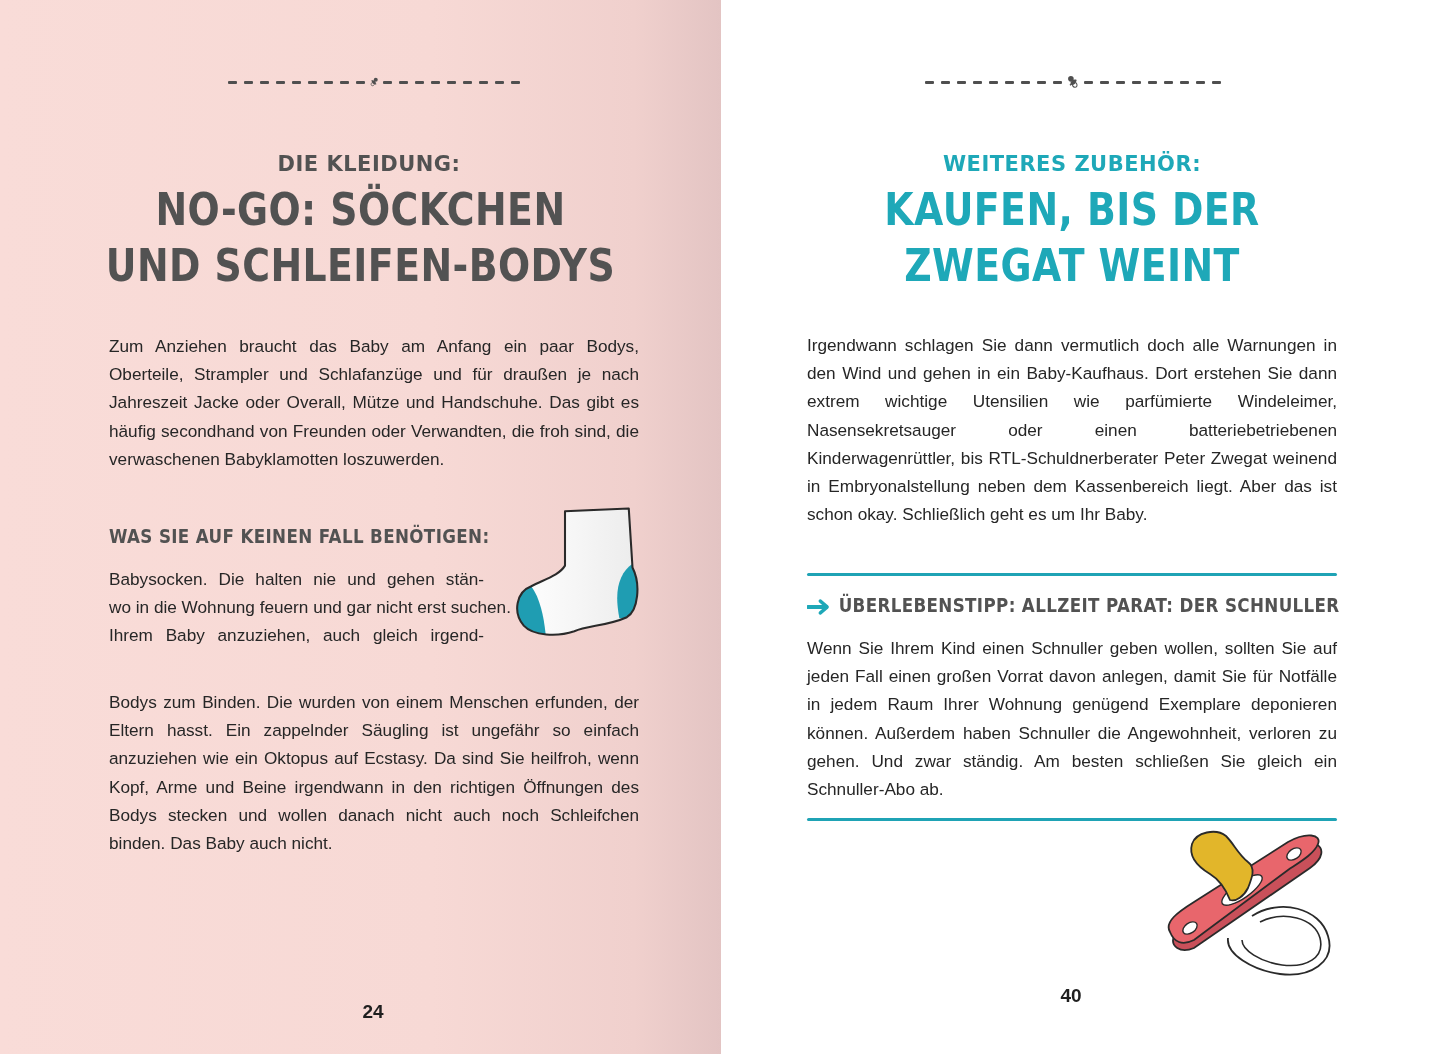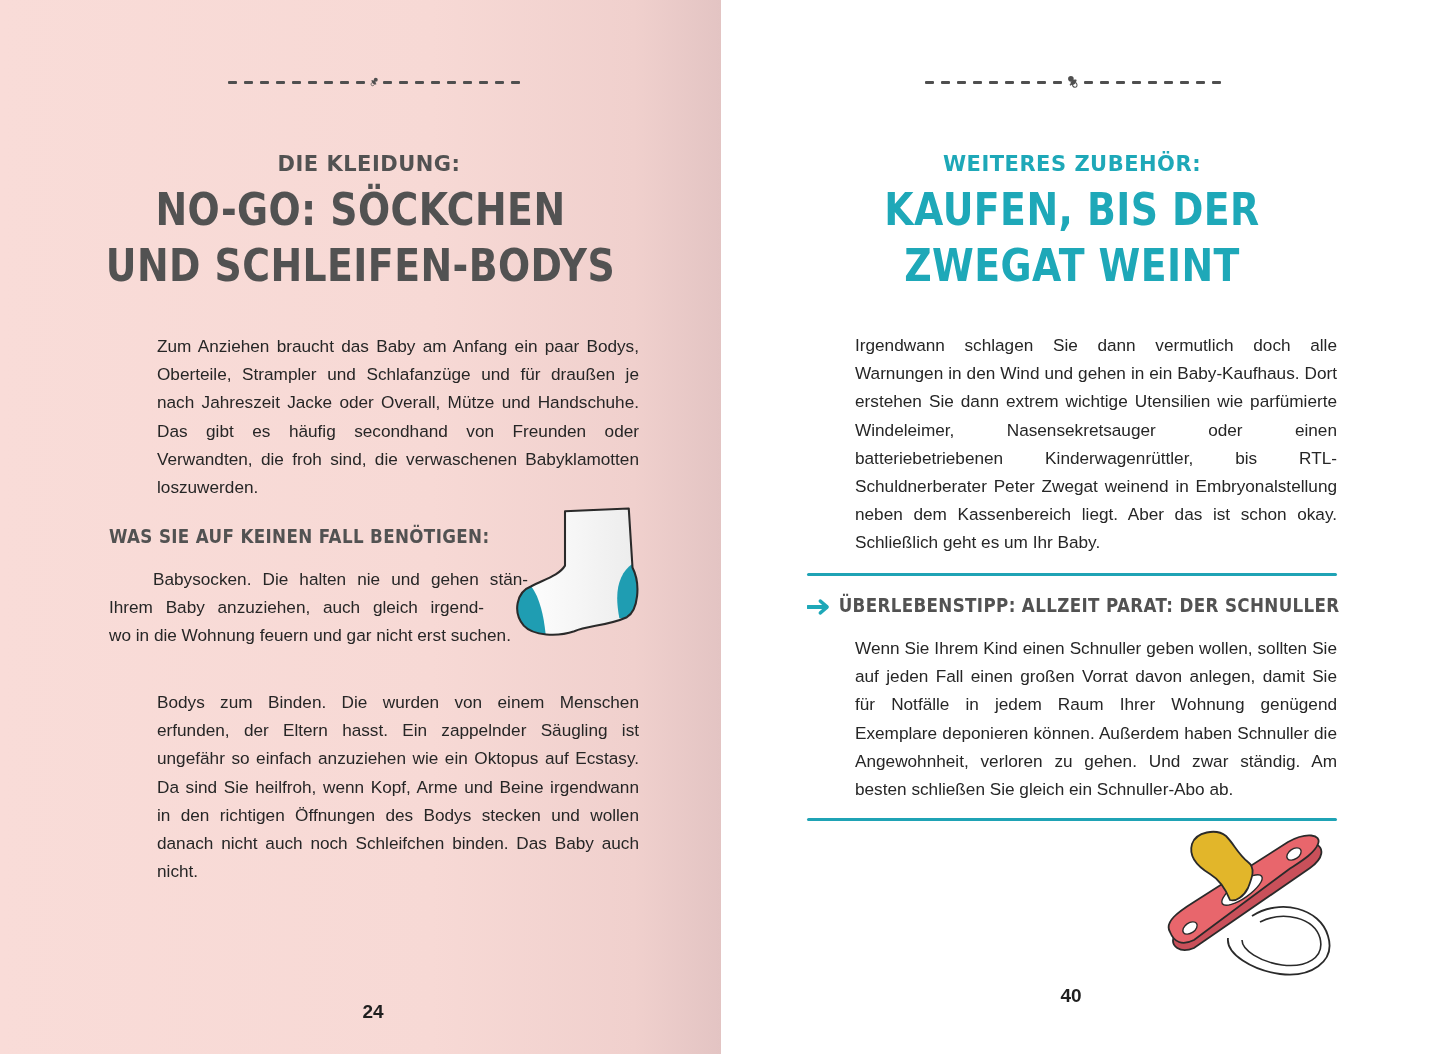--- a/index.html
+++ b/index.html
@@ -33,21 +33,21 @@
       letter-spacing: 0.5px; transform: scaleX(0.86); transform-origin: center;
     }
     .left-color { color: #525252; }
     .right-color { color: #1ea8b8; }
 
     .body-text {
       position: absolute; font-family: "Liberation Sans", sans-serif;
       font-size: 17.2px; line-height: 28.2px; color: #262626; text-align: justify;
       hyphens: manual;
     }
-    .body-text p { margin-bottom: 0; margin-left: 48px; }
+    .body-text p { margin-bottom: 0; }
     .body-text p.lastline-left { text-align-last: left; }
 
     .subhead {
       position: absolute; font-family: "DejaVu Sans", sans-serif; font-weight: bold;
       font-size: 19px; color: #525252; text-transform: uppercase; letter-spacing: 0.4px;
       transform: scaleX(0.88); transform-origin: left center; white-space: nowrap;
     }
 
     .page-number {
       position: absolute; top: 985px; font-family: "Liberation Sans", sans-serif;
@@ -102,23 +102,23 @@
   <div class="headline left-color" style="top:184px; width:721px;">No-Go: Söckchen</div>
   <div class="headline left-color" style="top:240px; width:721px;">und Schleifen-Bodys</div>
 
   <div class="body-text" style="left:109px; top:332px; width:530px;">
     <p class="lastline-left">Zum Anziehen braucht das Baby am Anfang ein paar Bodys, Oberteile, Strampler und Schlafanzüge und für draußen je nach Jahreszeit Jacke oder Overall, Mütze und Handschuhe. Das gibt es häufig secondhand von Freunden oder Verwandten, die froh sind, die verwaschenen Babyklamotten loszuwerden.</p>
   </div>
 
   <div class="subhead" style="left:109px; top:525px;">Was Sie auf keinen Fall benötigen:</div>
 
   <div class="body-text" style="left:109px; top:565px; width:530px; text-align:left;">
-    <div style="width:375px; text-align:justify; text-align-last:justify;margin-left:44px;">Babysocken. Die halten nie und gehen stän-</div>
+    <div style="width:375px; text-align:justify; text-align-last:justify;">Babysocken. Die halten nie und gehen stän-</div>
+    <div>wo in die Wohnung feuern und gar nicht erst suchen.</div>
     <div style="width:375px; text-align:justify; text-align-last:justify;">Ihrem Baby anzuziehen, auch gleich irgend-</div>
-    <div>wo in die Wohnung feuern und gar nicht erst suchen.</div>
   </div>
 
   <div class="body-text" style="left:109px; top:688px; width:530px;">
     <p class="lastline-left">Bodys zum Binden. Die wurden von einem Menschen erfunden, der Eltern hasst. Ein zappelnder Säugling ist ungefähr so einfach anzuziehen wie ein Oktopus auf Ecstasy. Da sind Sie heilfroh, wenn Kopf, Arme und Beine irgendwann in den richtigen Öffnungen des Bodys stecken und wollen danach nicht auch noch Schleifchen binden. Das Baby auch nicht.</p>
   </div>
 
   <svg class="sock-illustration" viewBox="0 0 160 160">
     <defs>
       <linearGradient id="sockShade" x1="0" x2="1" y1="0" y2="0">
         <stop offset="0" stop-color="#ffffff"></stop>

